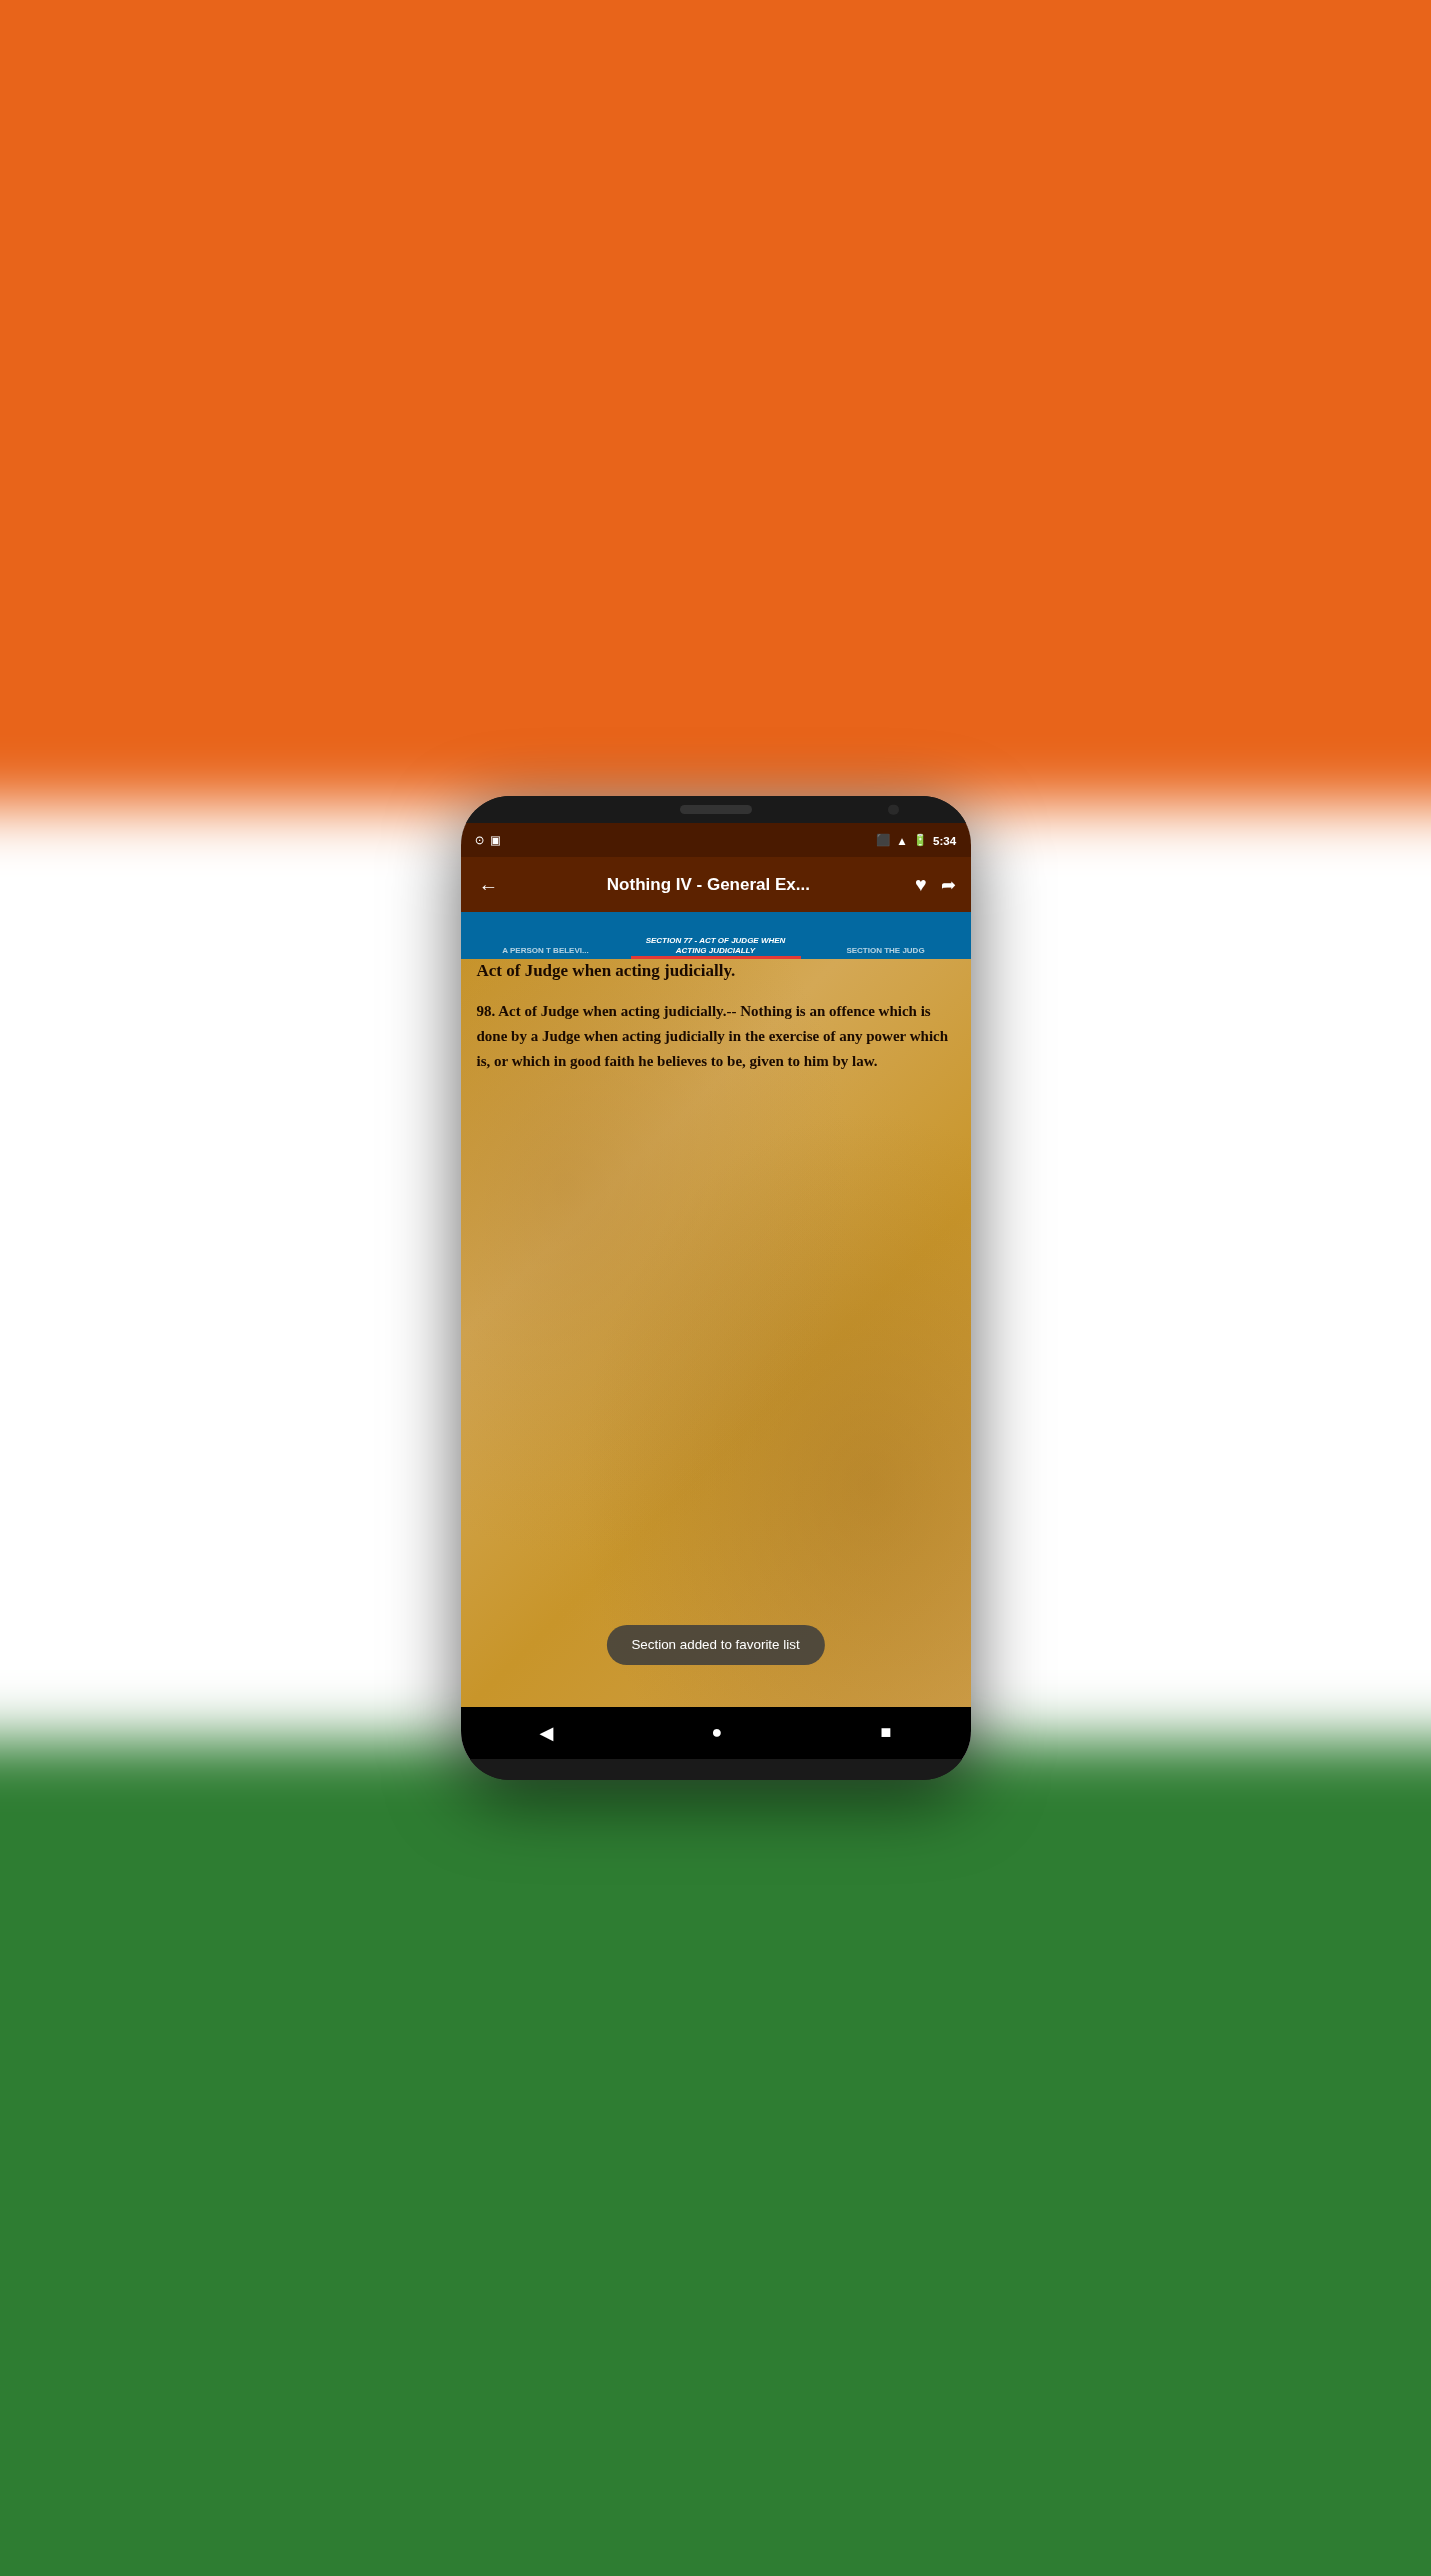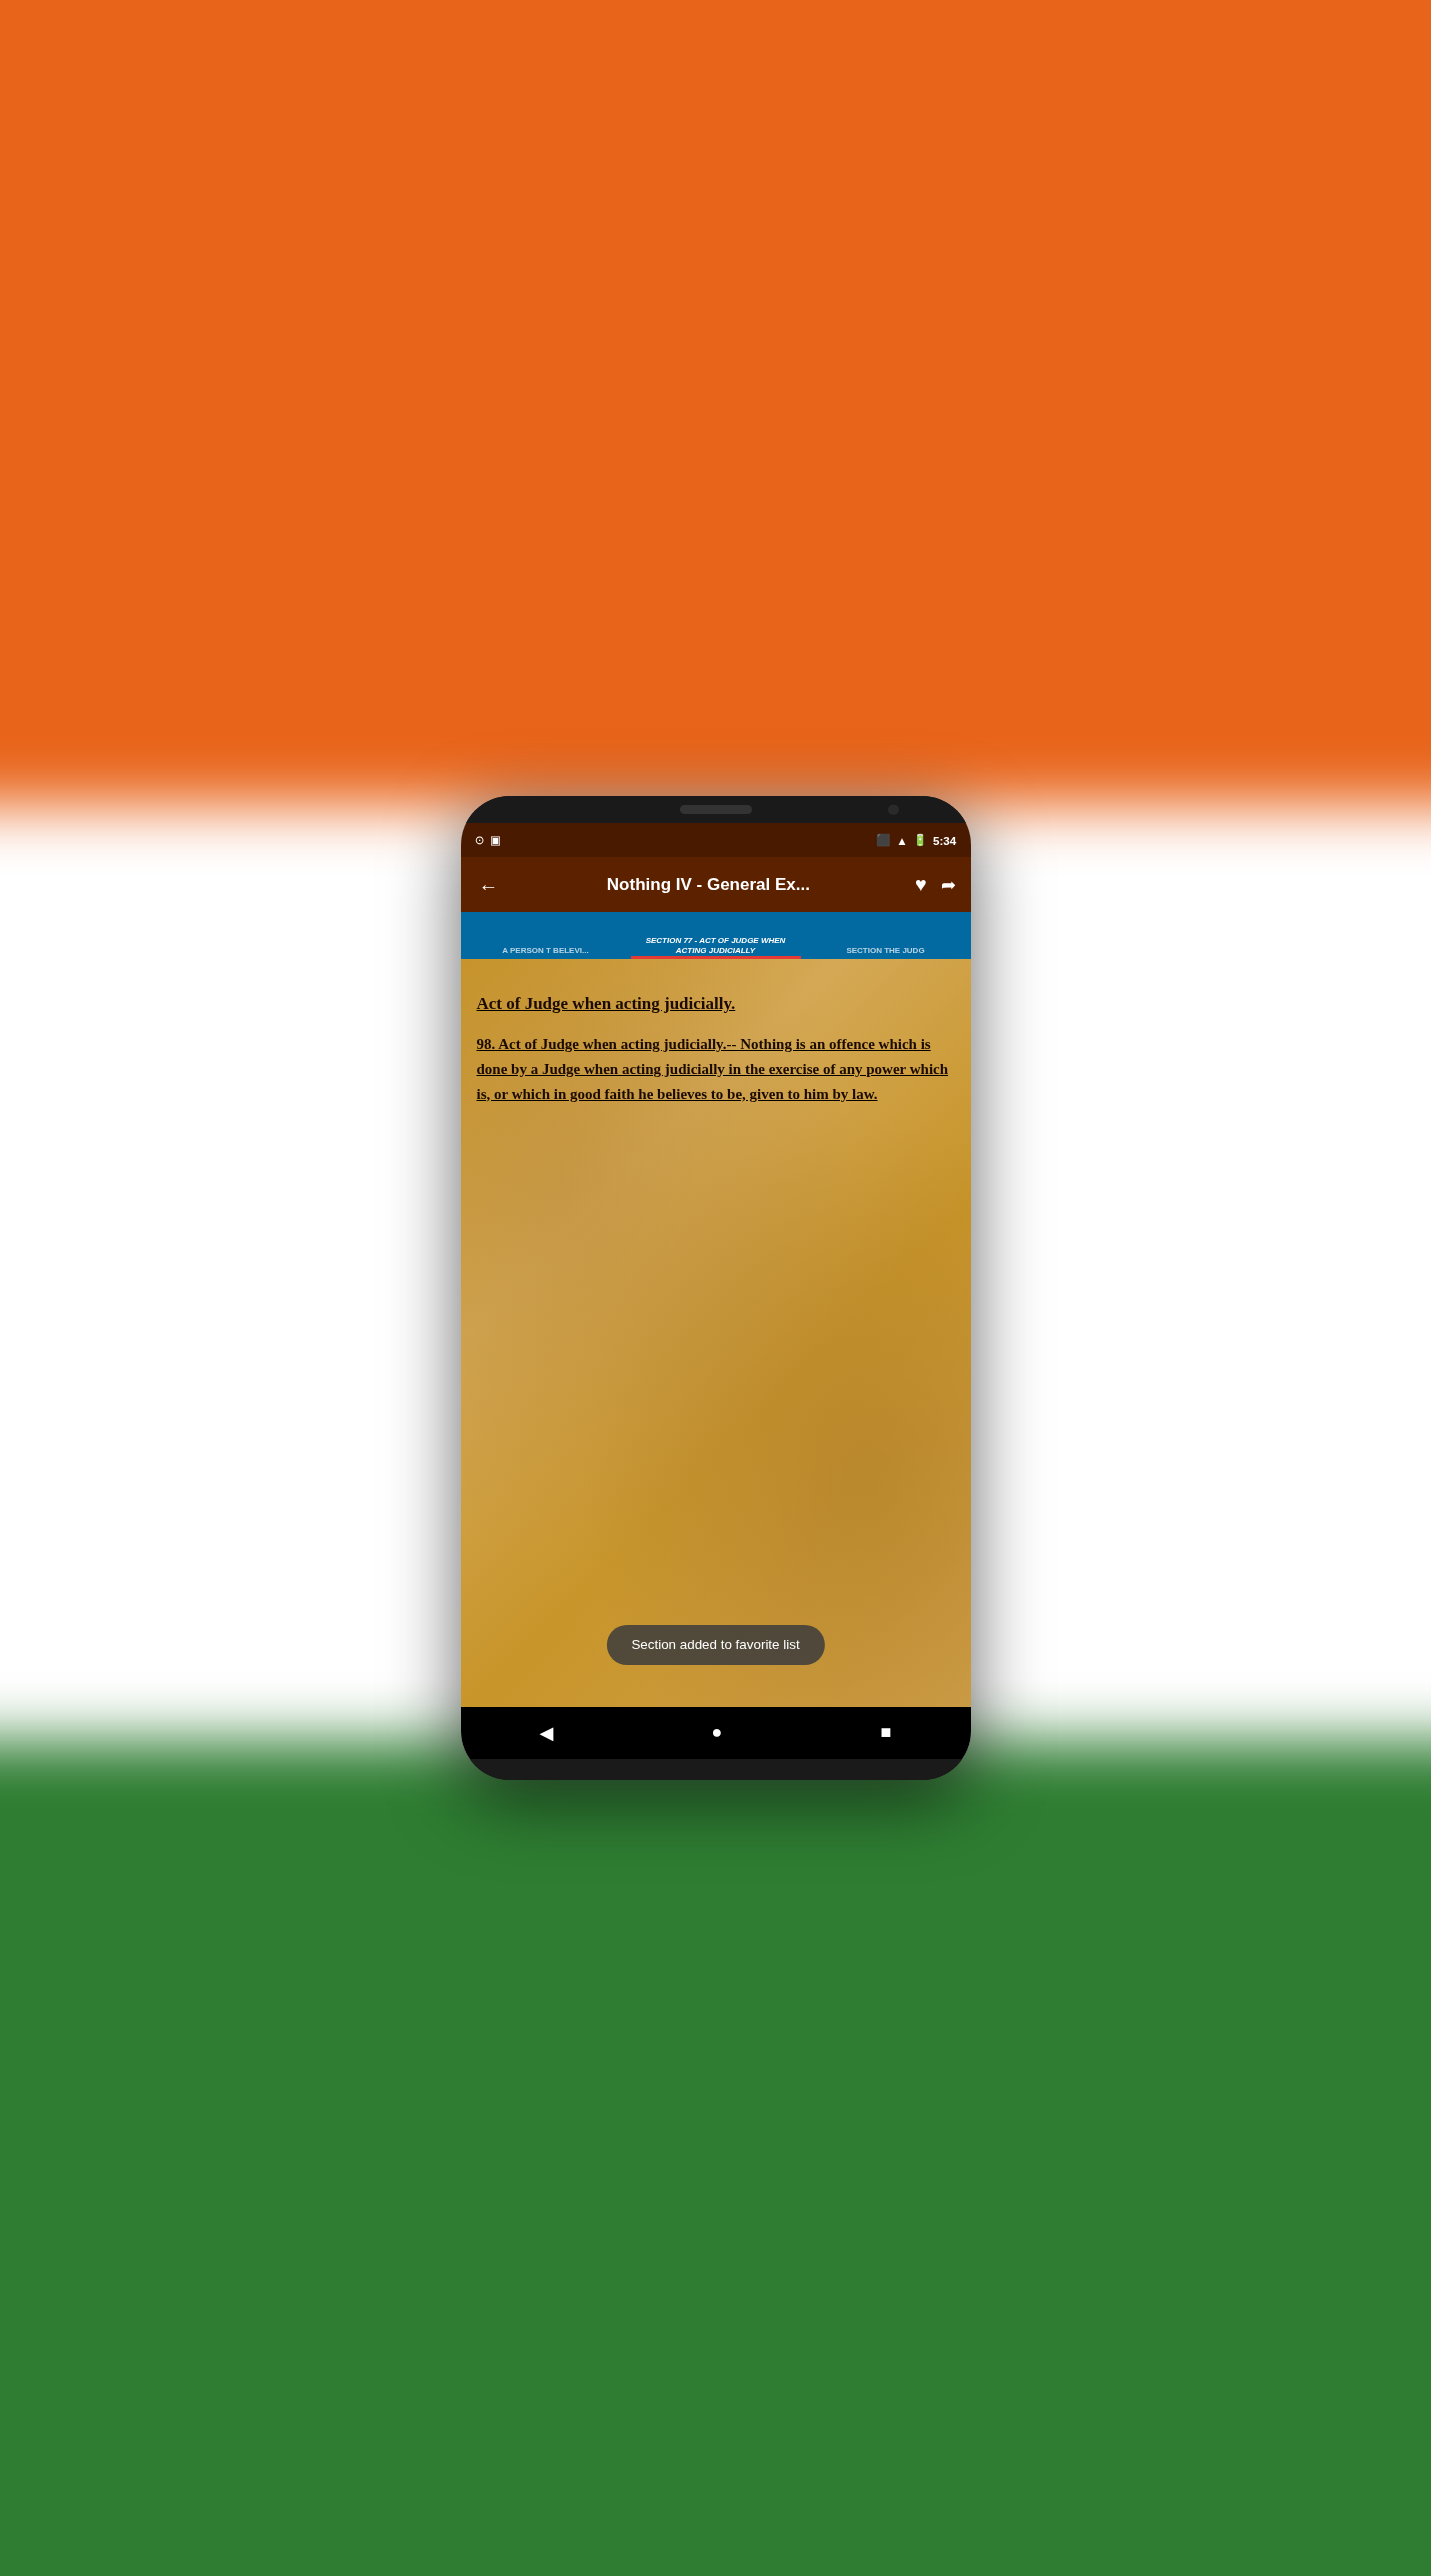--- a/index.html
+++ b/index.html
@@ -210,22 +210,21 @@
       background:
         radial-gradient(ellipse at 20% 30%, rgba(180, 130, 50, 0.4) 0%, transparent 50%),
         radial-gradient(ellipse at 80% 70%, rgba(160, 110, 30, 0.4) 0%, transparent 50%),
         radial-gradient(ellipse at 50% 50%, rgba(200, 160, 80, 0.2) 0%, transparent 70%),
         linear-gradient(135deg, #c9962a 0%, #d4a855 30%, #c8952a 60%, #d0a04a 100%);
     }
 
     .content-text-area {
       position: relative;
       z-index: 1;
-      padding: 35px 16px;
-      text-decoration: underline;
+      padding: 2px 16px;
     }
 
     .section-heading {
       font-size: 17px;
       font-weight: 900;
       color: #1a0a00;
       margin-bottom: 18px;
       font-family: Georgia, serif;
     }
 

